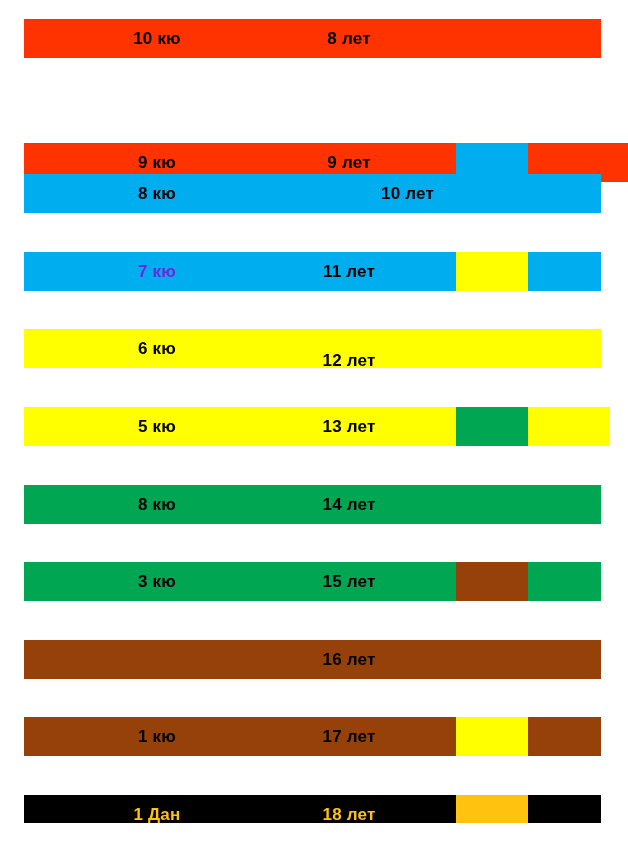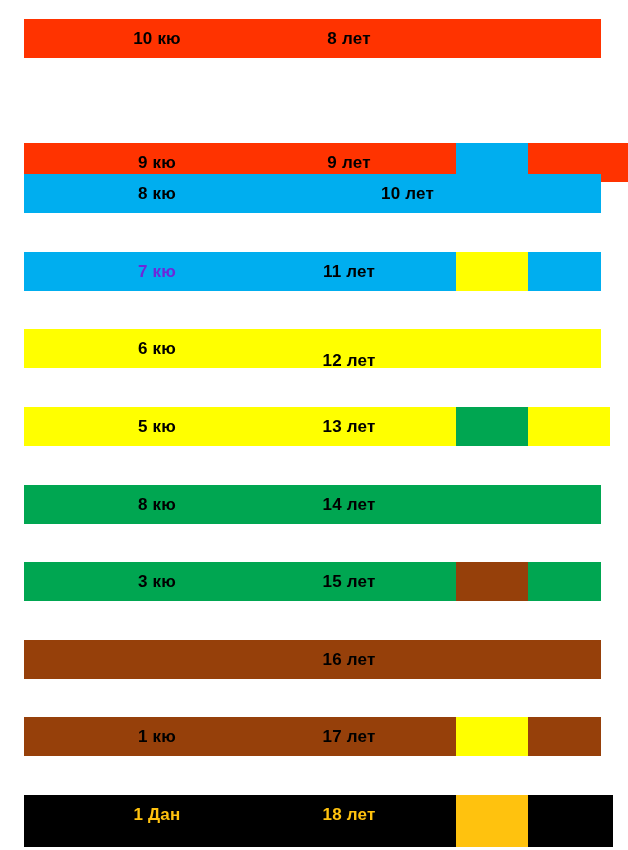--- a/index.html
+++ b/index.html
@@ -112,19 +112,19 @@
     <div class="belt-row" style="top: 639.8px; left: 24px; width: 577px; height: 39px;">
       <div class="belt-base" style="background: rgb(150, 64, 10);"></div>
       <div class="belt-label label-age" style="color: rgb(0, 0, 0);">16 лет</div>
     </div>
     <div class="belt-row" style="top: 717.4px; left: 24px; width: 577px; height: 39px;">
       <div class="belt-base" style="background: rgb(150, 64, 10);"></div>
       <div class="belt-stripe" style="background: rgb(255, 255, 0); left: 432px; width: 72px;"></div>
       <div class="belt-label label-rank" style="color: rgb(0, 0, 0);">1 кю</div>
       <div class="belt-label label-age" style="color: rgb(0, 0, 0);">17 лет</div>
     </div>
-    <div class="belt-row" style="top: 795px; left: 24px; width: 577px; height: 52px; padding-left: 12px;">
+    <div class="belt-row" style="top: 795px; left: 24px; width: 577px; height: 28px;">
       <div class="belt-base" style="background: rgb(0, 0, 0);"></div>
       <div class="belt-stripe" style="background: rgb(255, 194, 14); left: 432px; width: 72px;"></div>
       <div class="belt-label label-rank" style="color: rgb(255, 194, 14);">1 Дан</div>
       <div class="belt-label label-age" style="color: rgb(255, 194, 14);">18 лет</div>
     </div>
   </div>
 
 </body></html>

